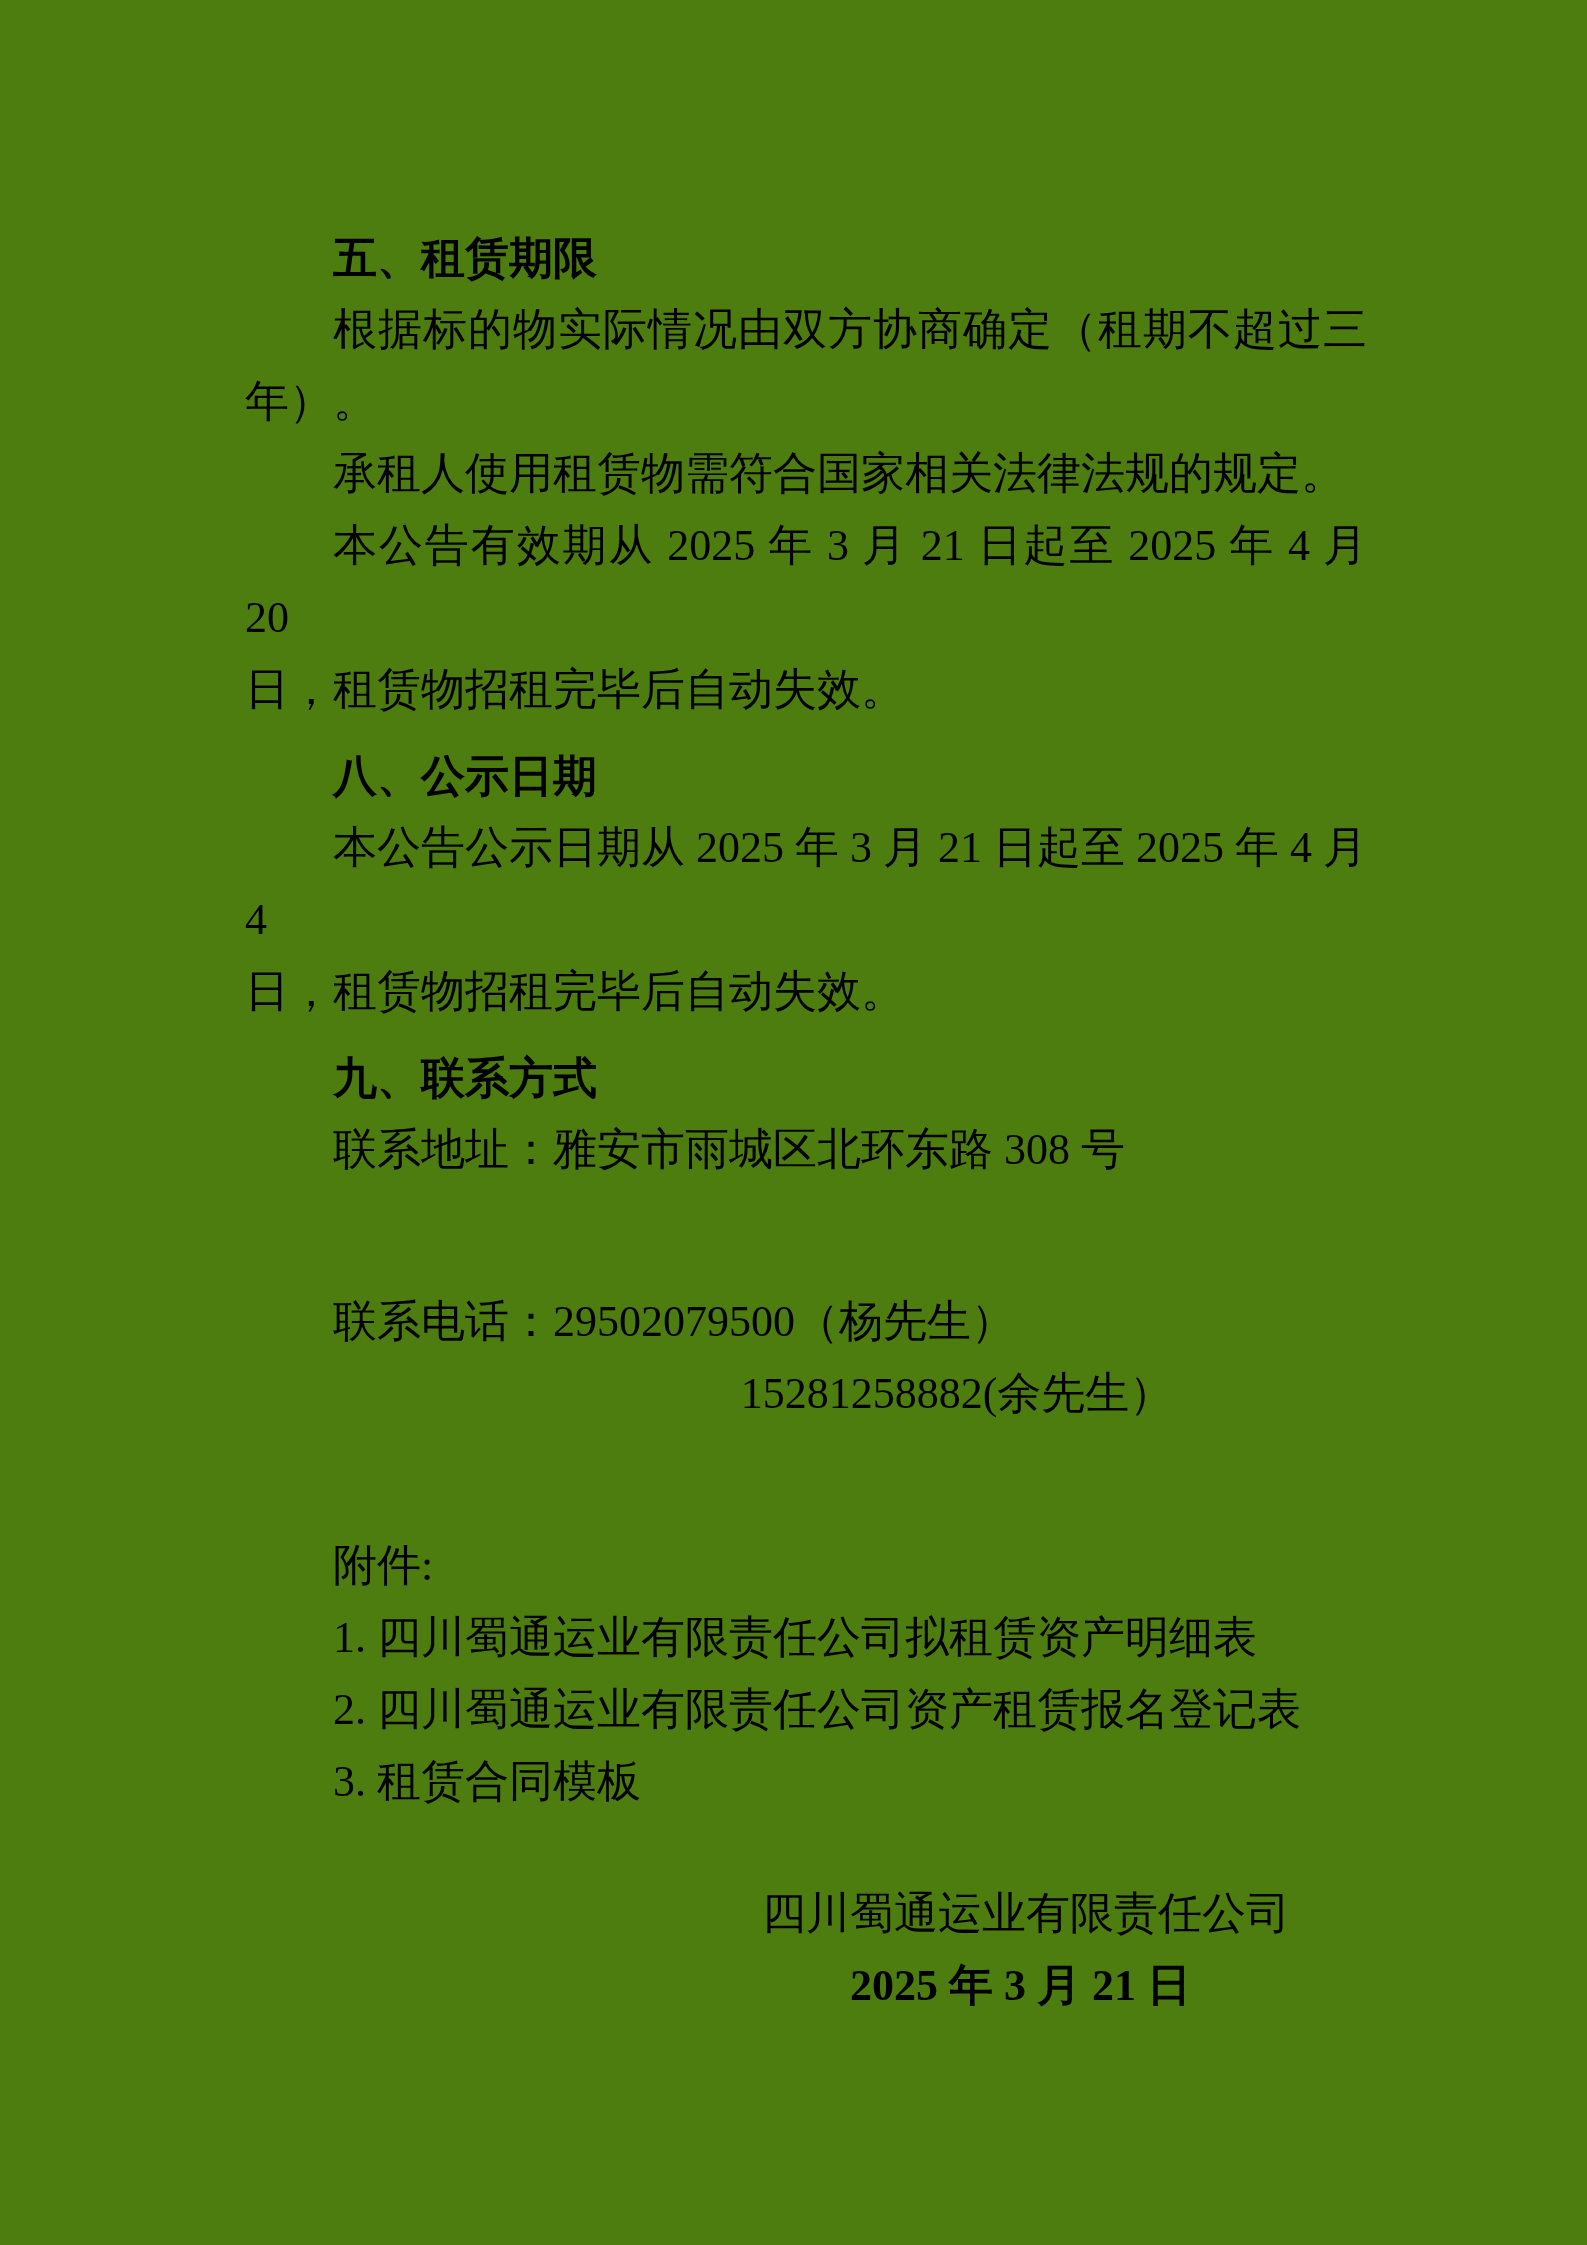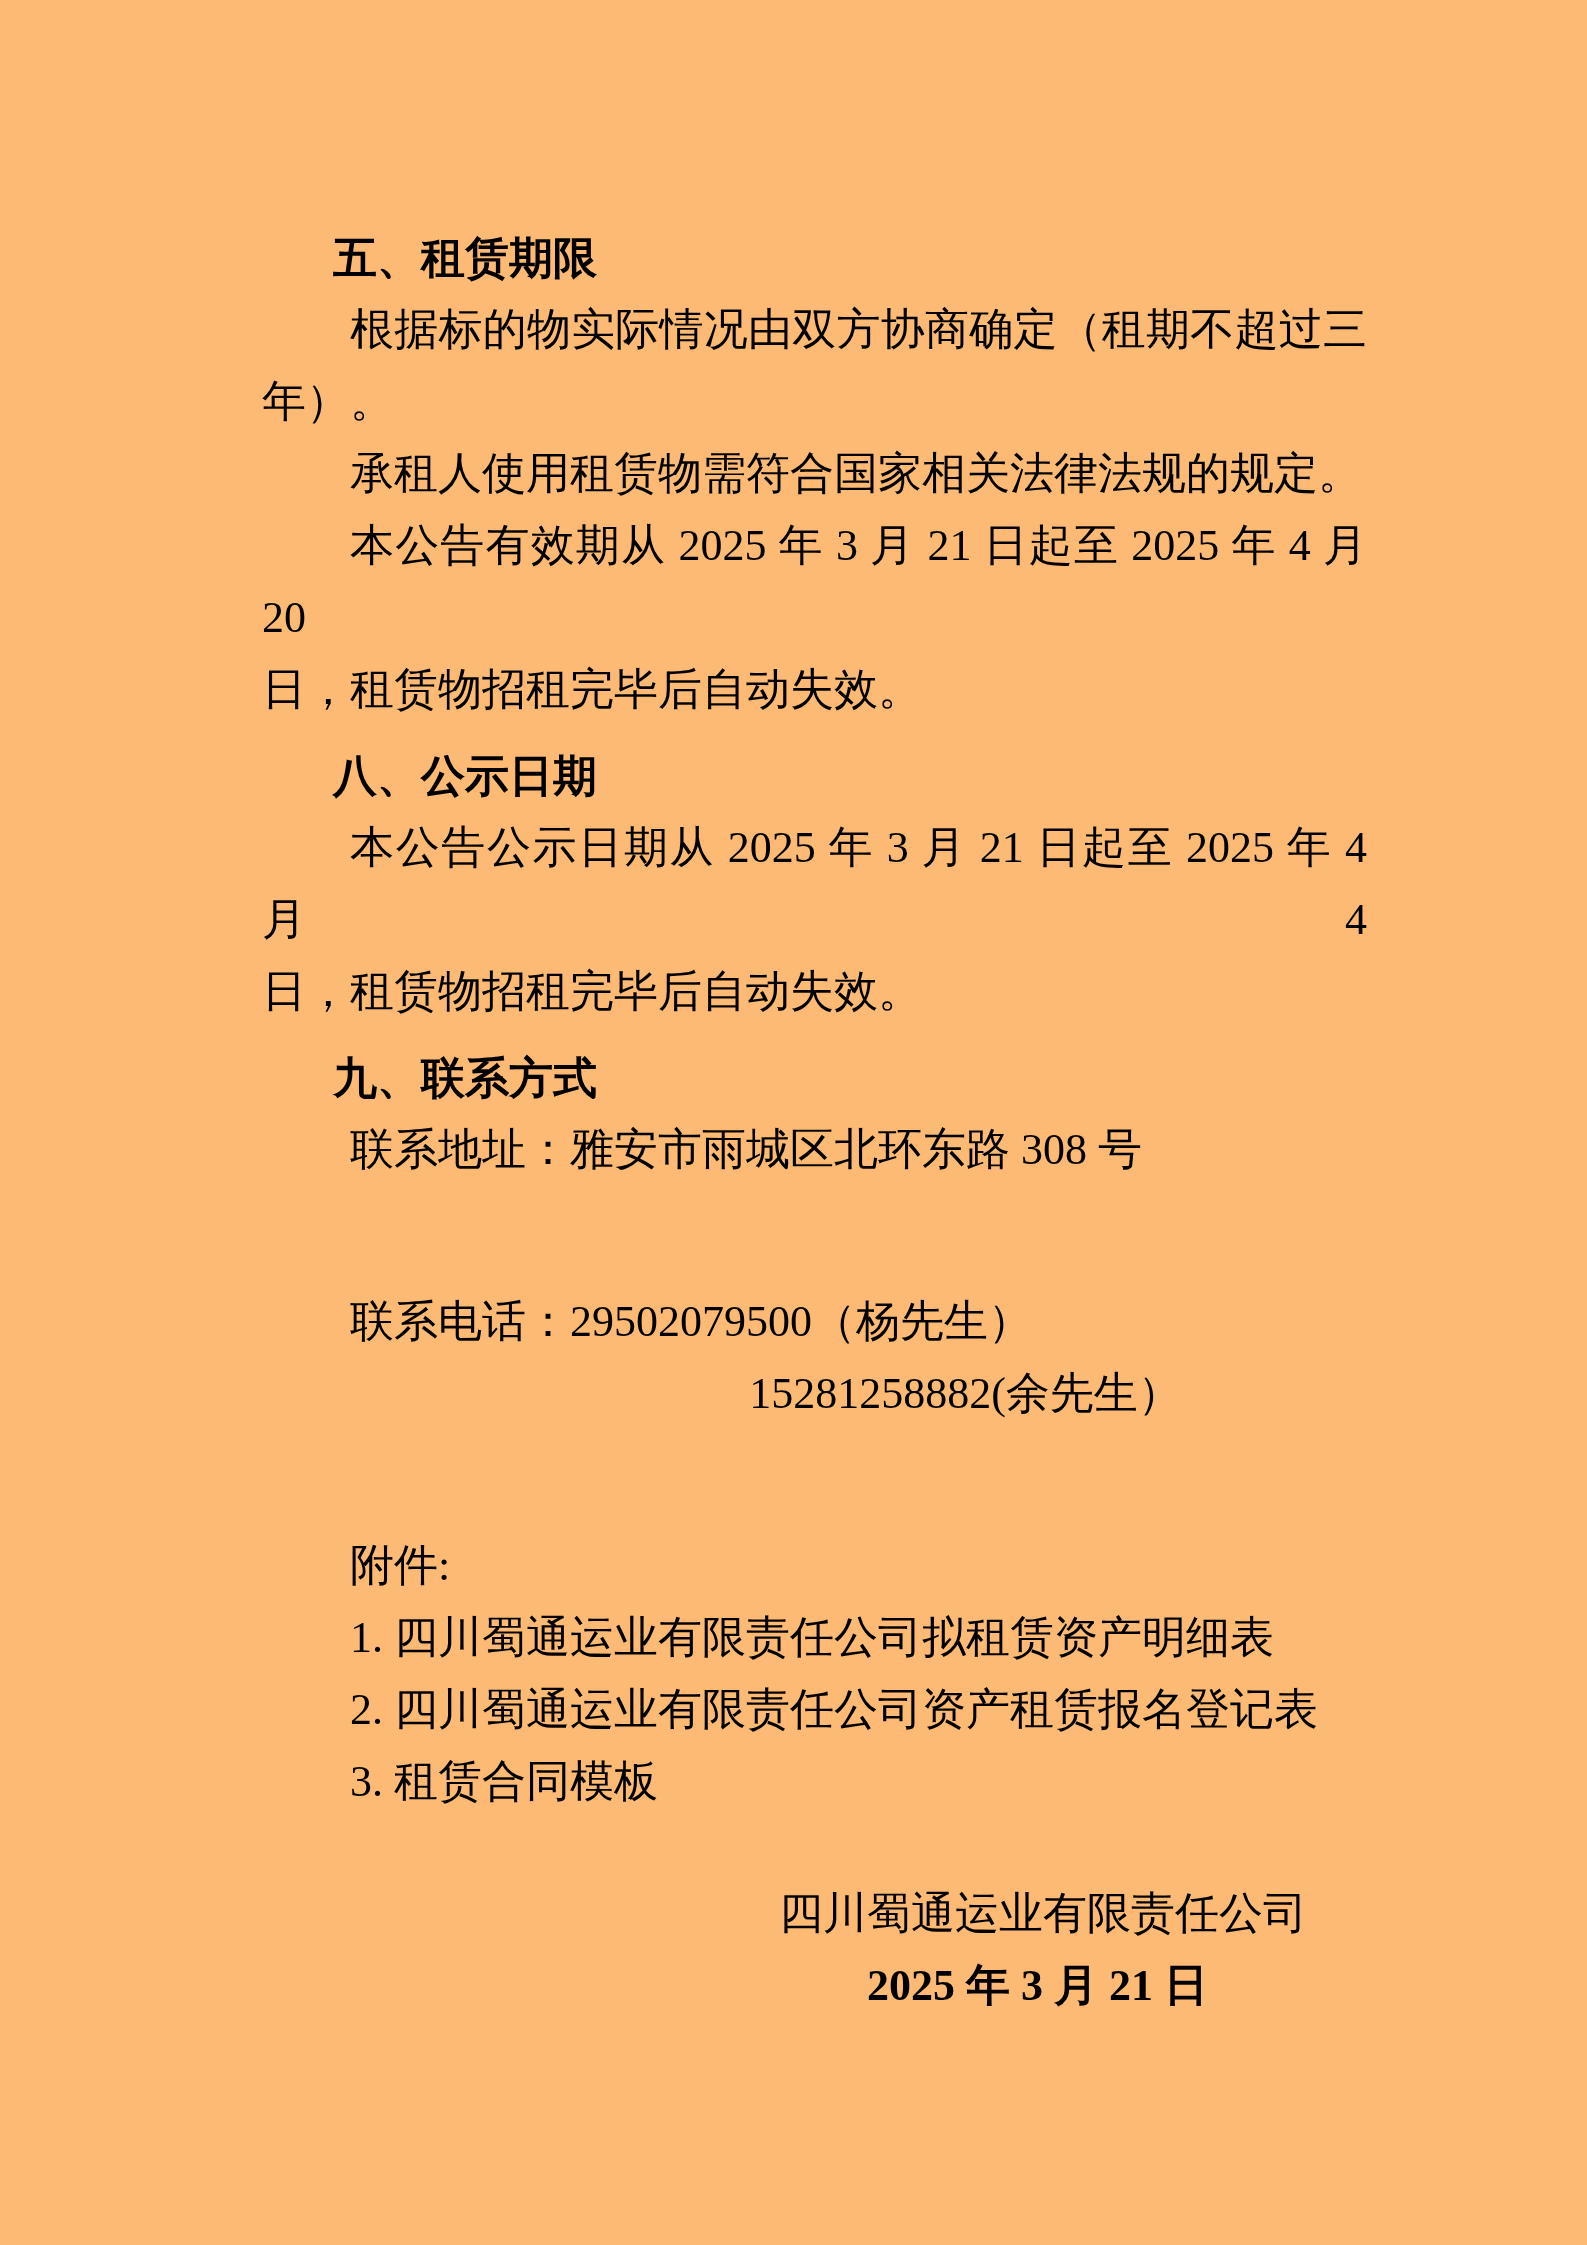--- a/index.html
+++ b/index.html
@@ -4,37 +4,36 @@
 <style>
   html, body {
     margin: 0;
     padding: 0;
     background: #ffffff;
   }
   .page {
     position: relative;
     width: 1587px;
     height: 2245px;
-    background: #fdba74;
+    background: #4d7c0f;
     color: #000000;
     overflow: hidden;
   }
   .content {
     position: absolute;
     left: 245px;
     top: 208px;
     width: 1122px;
     font-family: "Liberation Serif", "DejaVu Serif", serif;
     font-size: 44px;
     line-height: 72px;
     color: #000000;
   }
   .line {
     white-space: nowrap;
-    margin-left: 17px;
   }
   .indent {
     text-indent: 88px; 
   }
   .heading {
     font-family: "Liberation Sans", "DejaVu Sans", sans-serif;
     font-weight: 700;
     text-indent: 88px;
     margin-top: 14px;
     white-space: nowrap;

